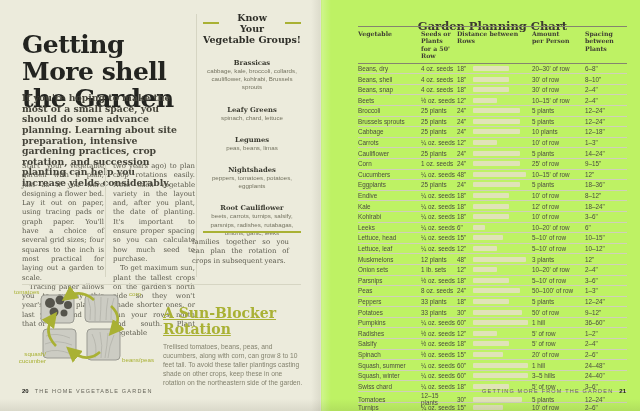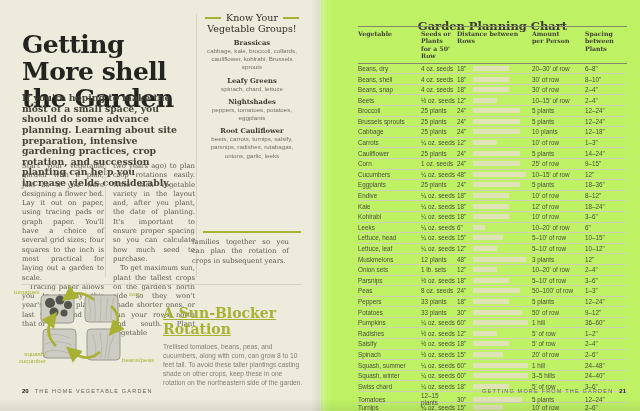--- a/index.html
+++ b/index.html
@@ -23,22 +23,22 @@
   .bodycol p{margin:0;}
   .bodycol p.indent{text-indent:7px;}
   .col1{left:22px;} .col2{left:113px;}
   .vdiv{position:absolute;width:1px;background:#d6d5c3;}
   .vdiv1{left:105px;top:163px;height:114px;}
   .vdiv2{left:196px;top:14px;height:263px;}
 
   .groups-box{position:absolute;left:203px;top:12px;width:98px;text-align:center;}
   .box-title-row{display:flex;align-items:center;justify-content:center;gap:5px;}
   .dash{width:16px;height:2px;background:#a9b134;flex:0 0 auto;}
-  .box-title{font-weight:normal;font-size:9.5px;line-height:11px;color:#2e2e28;}
-  .group{margin-top:5px;}
+  .box-title{font-weight:bold;font-size:9.5px;line-height:11px;color:#2e2e28;}
+  .group{margin-top:14px;}
   .group-name{font-weight:bold;font-size:6.8px;color:#3a3a30;line-height:8px;}
   .group-items{font-family:"Liberation Sans", sans-serif;font-size:6.2px;
                line-height:8.2px;color:#73725f;}
   .green-rule{position:absolute;left:203px;top:231px;width:98px;height:2px;background:#a9b134;}
   .cont{position:absolute;left:192px;top:238px;width:97px;font-size:6.9px;line-height:9.3px;
         color:#5a594c;text-align:justify;margin:0;}
   .hrule{position:absolute;left:22px;top:284px;width:279px;height:1px;background:#d6d5c3;}
 
   .rot-svg{position:absolute;left:8px;top:286px;}
   .rot-label{position:absolute;font-family:"Liberation Sans", sans-serif;
@@ -103,20 +103,24 @@
     </div>
     <div class="box-title">Vegetable Groups!</div>
     <div id="groups">
         <div class="group">
           <div class="group-name">Brassicas</div>
           <div class="group-items">cabbage, kale, broccoli, collards, cauliflower, kohlrabi, Brussels sprouts</div>
         </div>
         <div class="group">
           <div class="group-name">Leafy Greens</div>
           <div class="group-items">spinach, chard, lettuce</div>
+        </div>
+        <div class="group">
+          <div class="group-name">Legumes</div>
+          <div class="group-items">peas, beans, limas</div>
         </div>
         <div class="group">
           <div class="group-name">Nightshades</div>
           <div class="group-items">peppers, tomatoes, potatoes, eggplants</div>
         </div>
         <div class="group">
           <div class="group-name">Root Cauliflower</div>
           <div class="group-items">beets, carrots, turnips, salsify, parsnips, radishes, rutabagas, onions, garlic, leeks</div>
         </div>
       </div>

